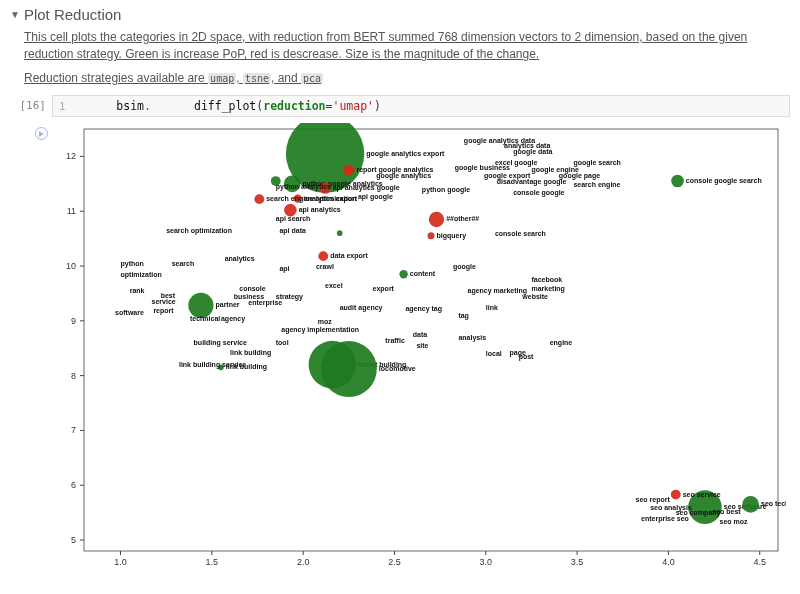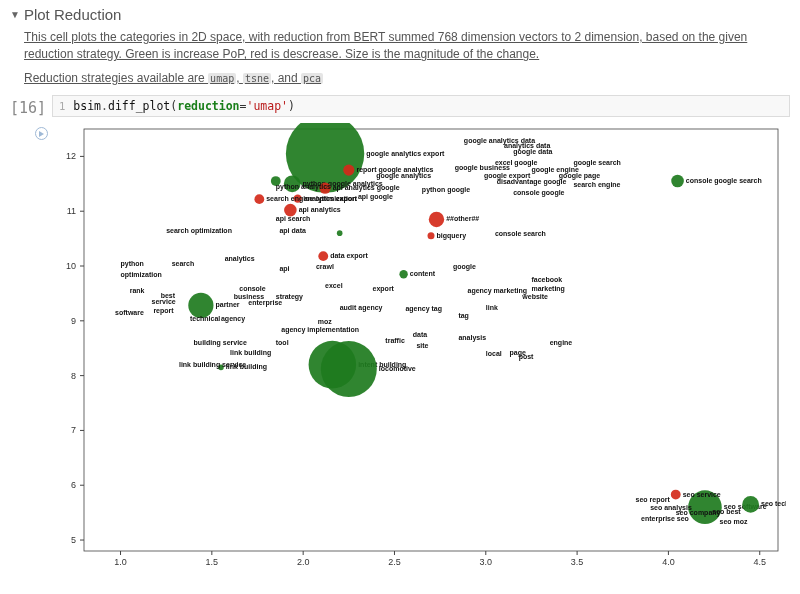--- a/index.html
+++ b/index.html
@@ -39,38 +39,38 @@
     border-radius: 2px;
   }
   .cell {
     display: flex;
     margin: 8px 0 6px 0;
   }
   .cell-prompt {
     width: 42px;
     text-align: right;
     color: #888;
-    font-size: 15px;
+    font-size: 11px;
     padding-right: 6px;
     padding-top: 4px;
     font-family: ui-monospace, Menlo, Consolas, monospace;
   }
   .cell-input {
     flex: 1;
     border: 1px solid #dcdcdc;
     background: #f8f8f8;
     font-family: ui-monospace, SFMono-Regular, Menlo, Consolas, monospace;
     font-size: 11.5px;
     padding: 3px 6px;
     display: flex;
     align-items: center;
     gap: 8px;
   }
   .ln { color: #aaa; font-size: 10.5px; }
-  .code .ident { color: #111; }
+  .code .ident { color: #111; margin-left: 43px; }
   .code .dot { color: #555; }
   .code .arg { color: #1a7f1a; font-weight: bold; }
   .code .str { color: #b91919; }
 
   .output-row {
     display: flex;
     margin-top: 2px;
   }
   .output-gutter {
     width: 42px;

